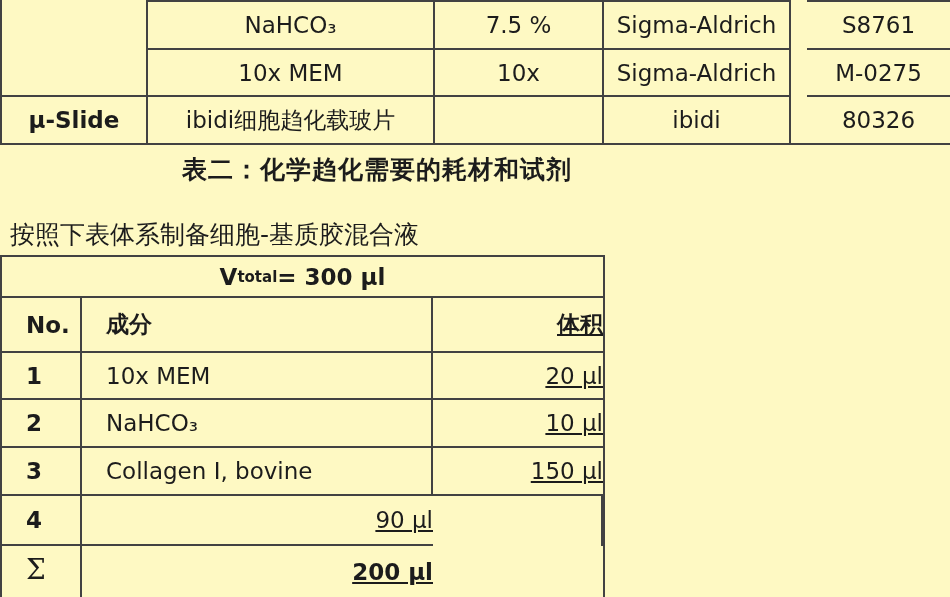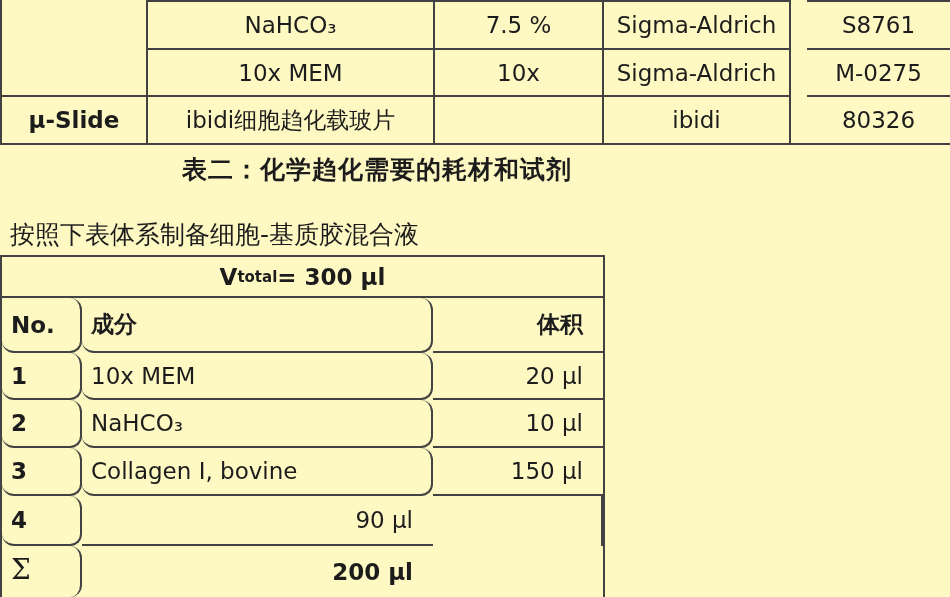--- a/index.html
+++ b/index.html
@@ -18,22 +18,22 @@
     justify-content: center;
     font-size: 23px;
     box-sizing: border-box;
     border-color: #424242;
     border-style: solid;
     border-width: 0;
     white-space: nowrap;
     overflow: hidden;
   }
   .bold { font-weight: bold; }
-  .left  { justify-content: flex-start; padding-left: 9px; border-radius: 12px; }
-  .right { justify-content: flex-end; padding-right: 20px; }
+  .left  { justify-content: flex-start; padding-left: 24px; }
+  .right { justify-content: flex-end; padding-right: 0; text-decoration: underline; }
 
   
   .t1 {
     position: absolute;
     left: 0; top: 0;
     width: 950px; height: 145px;
     box-sizing: border-box;
     border-bottom: 2px solid #424242;
     display: grid;
     grid-template-columns: 148px 287px 169px 187px 159px;

